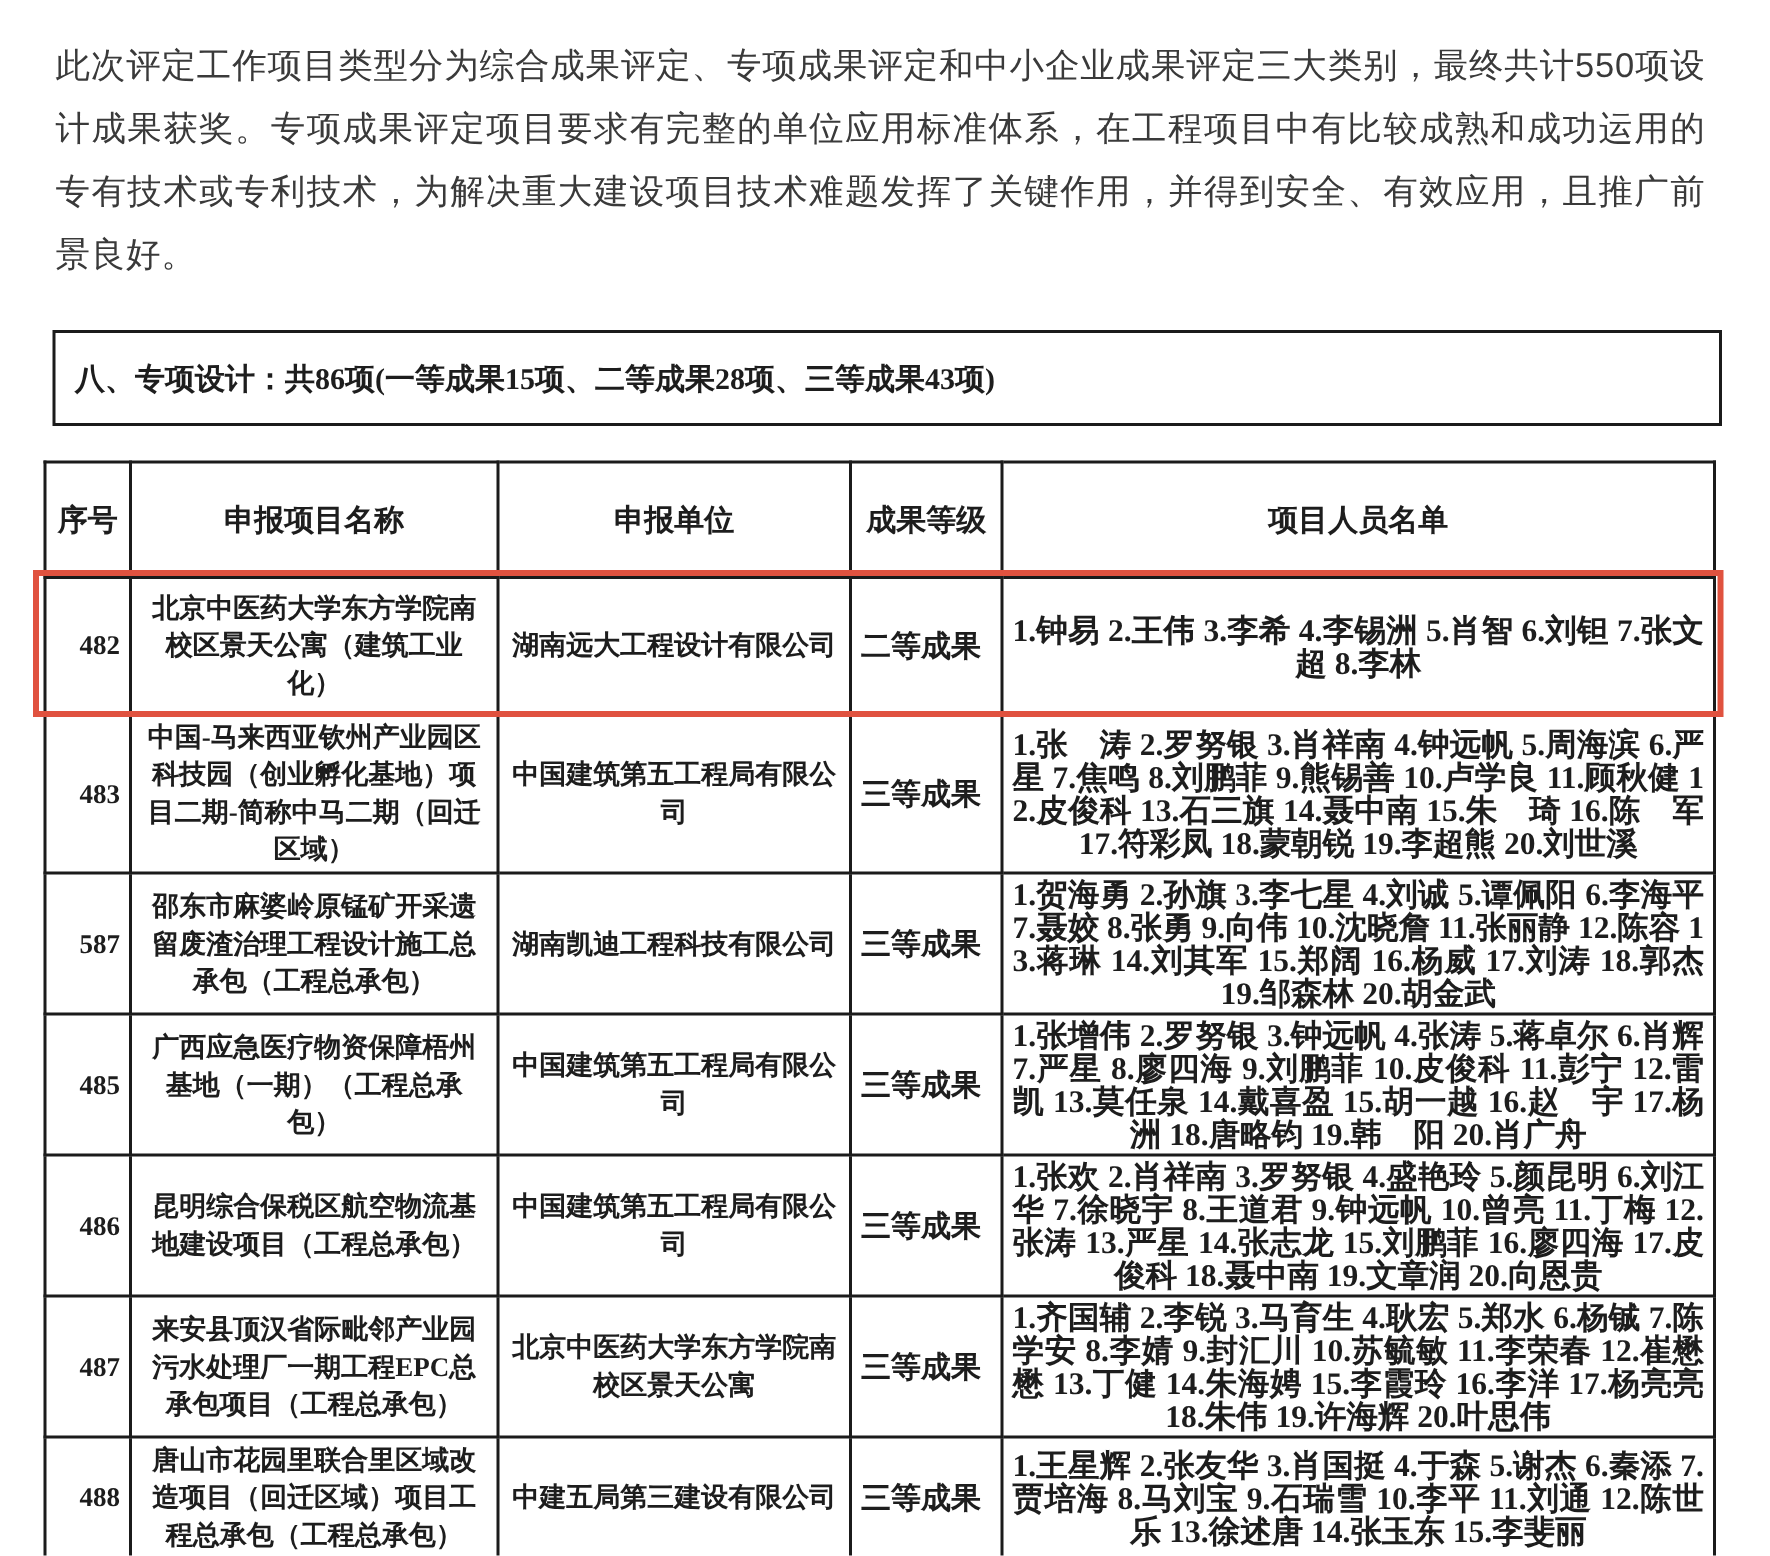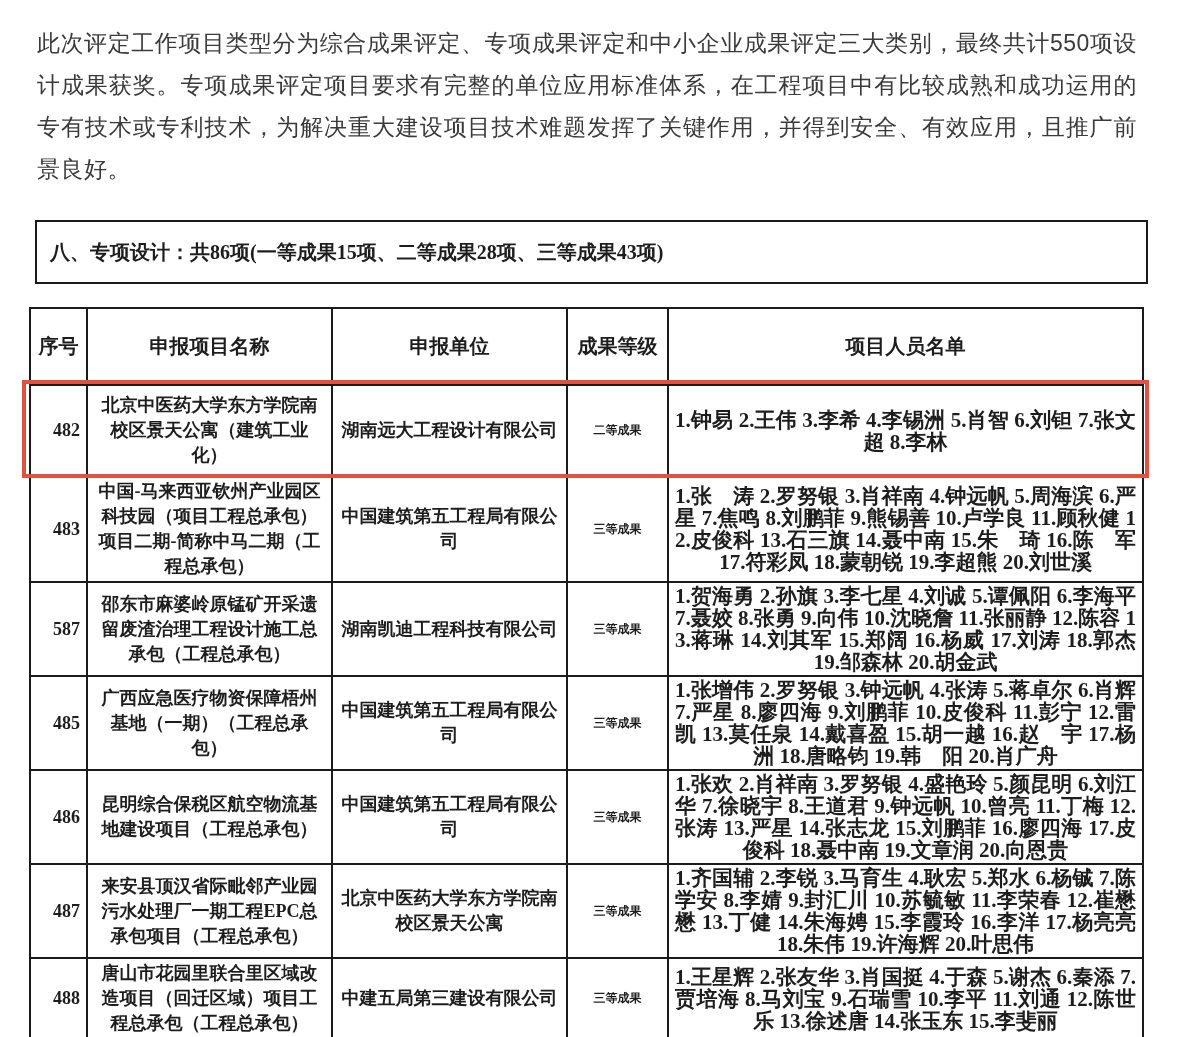--- a/index.html
+++ b/index.html
@@ -57,21 +57,21 @@
   table.doc th{
     height:71px;
     font-size:20px;
     text-align:center;
     font-weight:700;
     background:#fff;
   }
   td.c-id{ text-align:right; font-size:18px; }
   td.c-project{ text-align:center; font-size:18px; line-height:25px; padding:2px 8px;}
   td.c-org{ text-align:center; font-size:18px; line-height:25px; padding:2px 10px;}
-  td.c-grade{ text-align:center; font-size:12px; }
+  td.c-grade{ text-align:left; font-size:20px; }
   td.c-members{
     font-size:21px;
     line-height:22px;
     padding:3px 8px;
     text-align:justify;
     text-align-last:center;
     word-break:break-all;
   }
   
   tbody tr:nth-child(1){height:91px;}
@@ -122,21 +122,21 @@
     <tr class="highlighted">
       <td class="c-id">482</td>
       <td class="c-project">北京中医药大学东方学院南校区景天公寓（建筑工业化）</td>
       <td class="c-org">湖南远大工程设计有限公司</td>
       <td class="c-grade">二等成果</td>
       <td class="c-members">1.钟易 2.王伟 3.李希 4.李锡洲 5.肖智 6.刘钽 7.张文超 8.李林</td>
     </tr>
 
     <tr>
       <td class="c-id">483</td>
-      <td class="c-project">中国-马来西亚钦州产业园区科技园（项目工程总承包）项目二期-简称中马二期（工程总承包）</td>
+      <td class="c-project">中国-马来西亚钦州产业园区科技园（创业孵化基地）项目二期-简称中马二期（回迁区域）</td>
       <td class="c-org">中国建筑第五工程局有限公司</td>
       <td class="c-grade">三等成果</td>
       <td class="c-members">1.张　涛 2.罗努银 3.肖祥南 4.钟远帆 5.周海滨 6.严星 7.焦鸣 8.刘鹏菲 9.熊锡善 10.卢学良 11.顾秋健 12.皮俊科 13.石三旗 14.聂中南 15.朱　琦 16.陈　军 17.符彩凤 18.蒙朝锐 19.李超熊 20.刘世溪</td>
     </tr>
 
     <tr>
       <td class="c-id">587</td>
       <td class="c-project">邵东市麻婆岭原锰矿开采遗留废渣治理工程设计施工总承包（工程总承包）</td>
       <td class="c-org">湖南凯迪工程科技有限公司</td>
       <td class="c-grade">三等成果</td>

